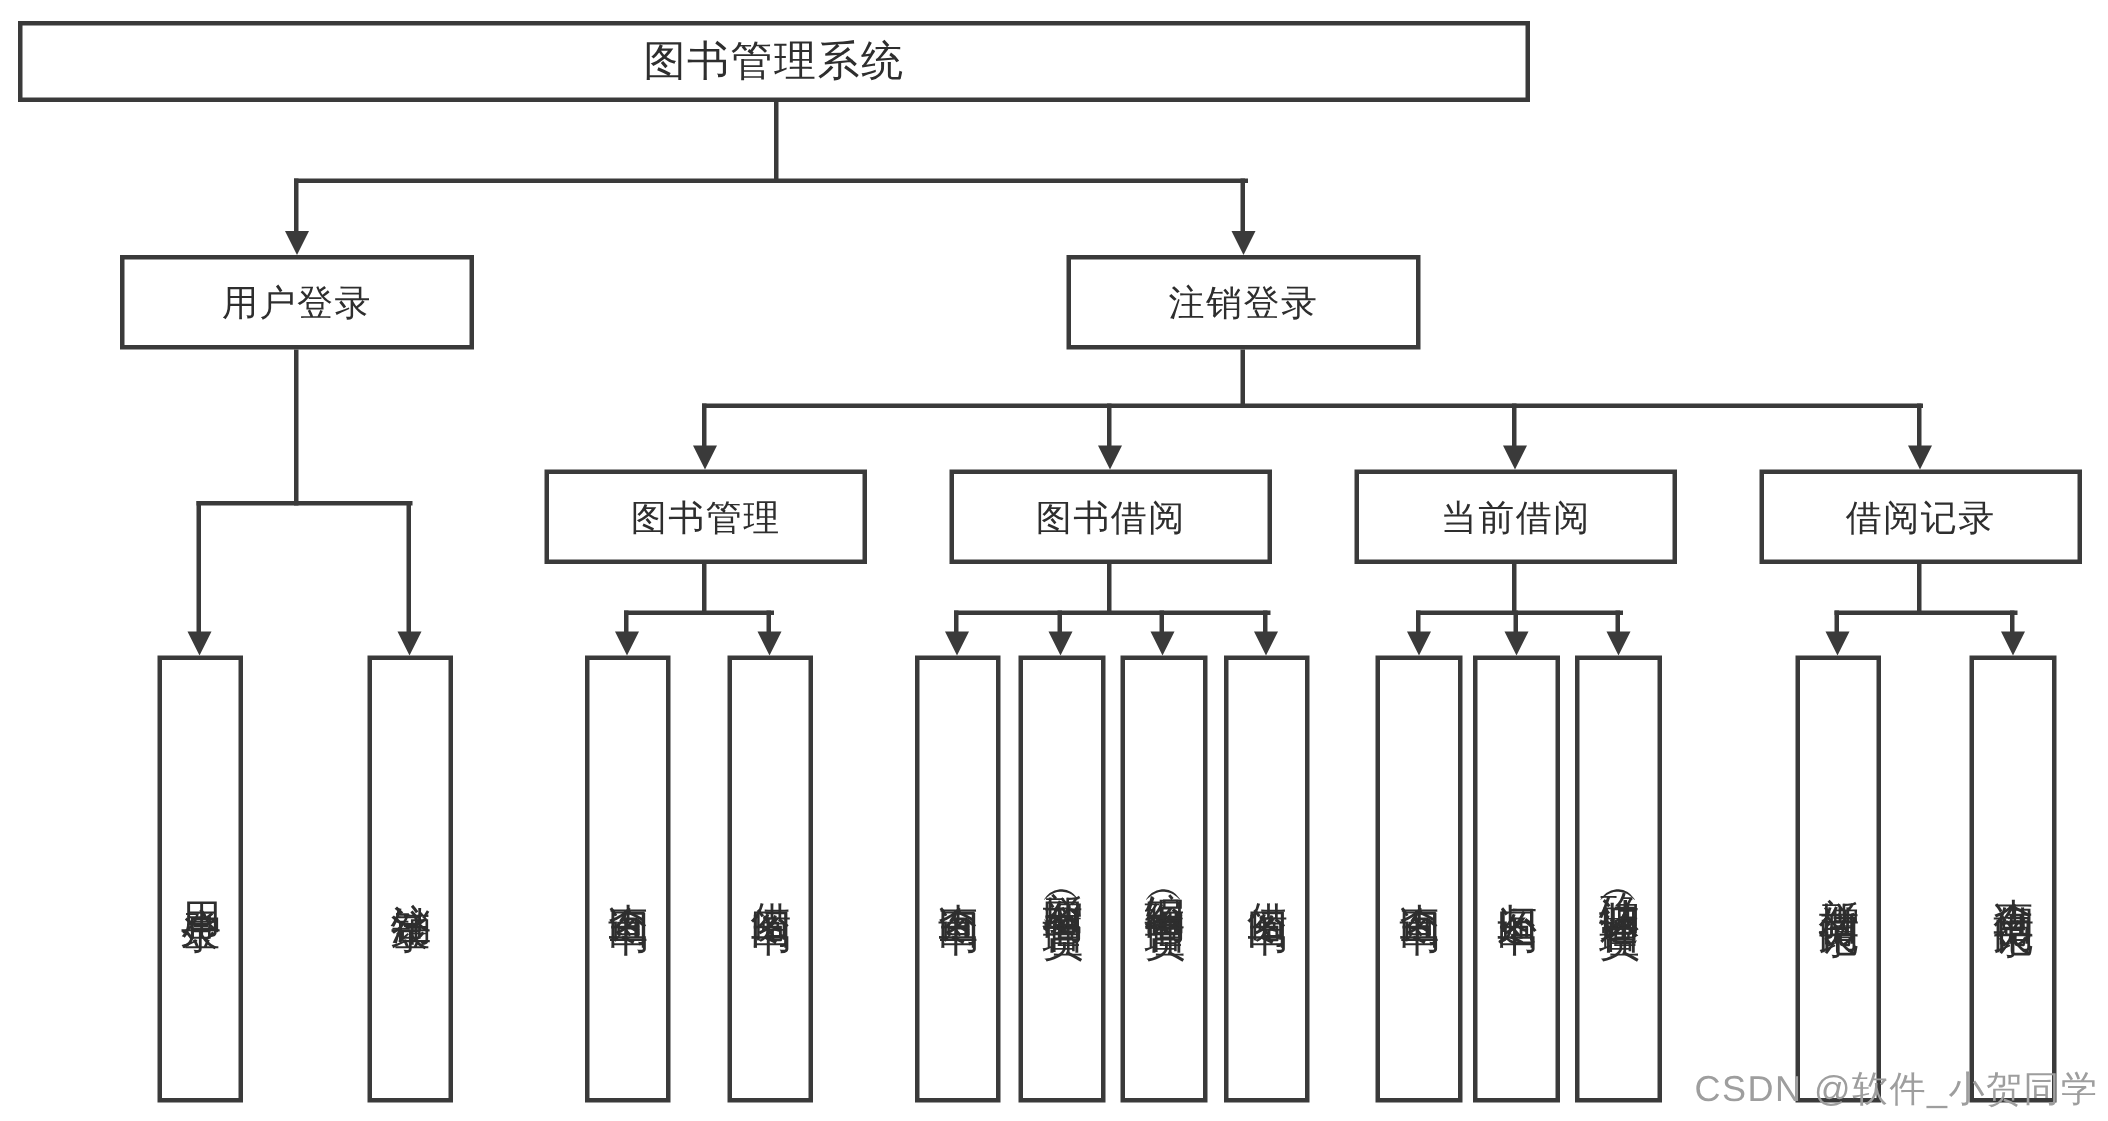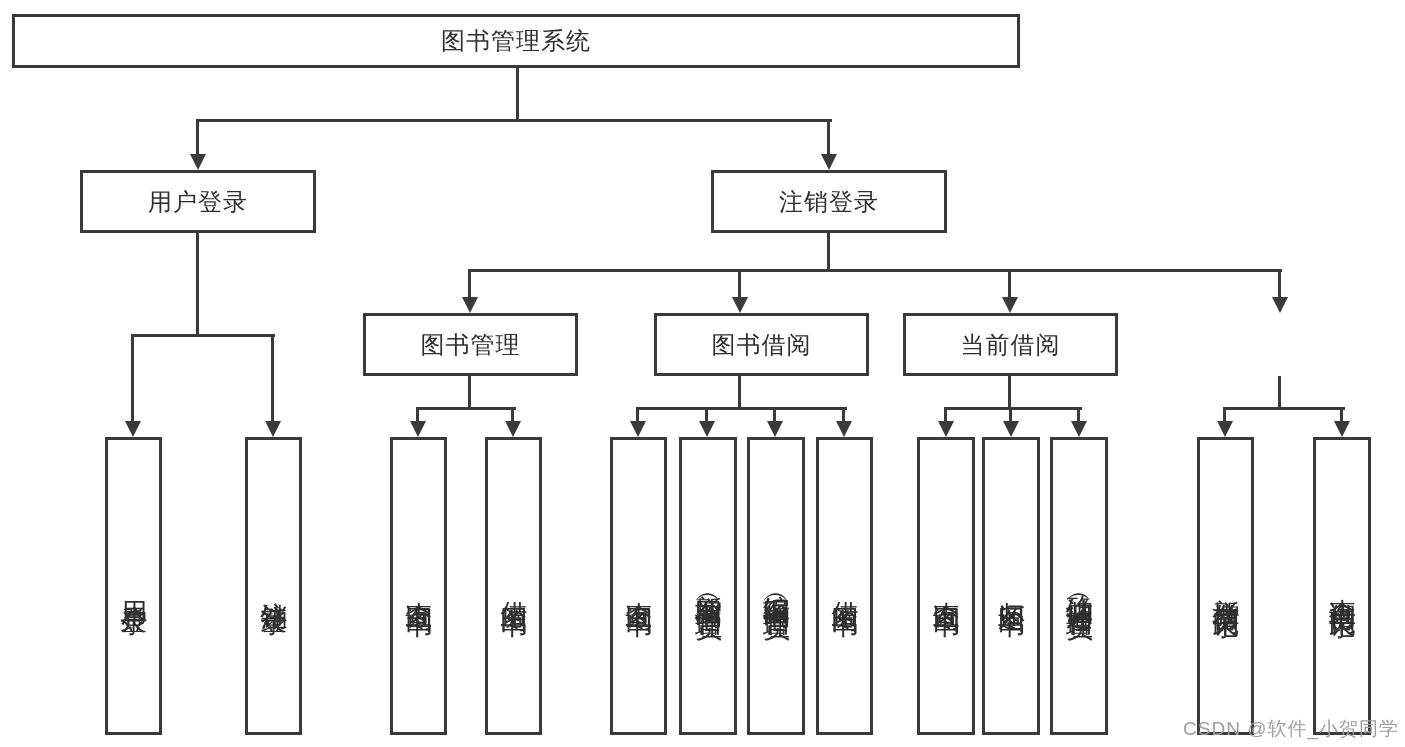--- a/index.html
+++ b/index.html
@@ -24,40 +24,40 @@
     background:var(--bg);
     display:flex;
     align-items:center;
     justify-content:center;
   }
   .box .lbl{
     font-size:24px;
     letter-spacing:1px;
     white-space:nowrap;
   }
-  .box.root .lbl{font-size:24px;}
+  .box.root .lbl{font-size:28px;}
   .box.v .lbl{
     writing-mode:vertical-rl;
     text-orientation:mixed;
     font-size:27px;
     letter-spacing:3px;
     line-height:1;
   }
   .vline{position:absolute;width:3px;background:var(--line);}
   .hline{position:absolute;height:3px;background:var(--line);}
   .arrow{
     position:absolute;width:0;height:0;
     border-left:8px solid transparent;
     border-right:8px solid transparent;
     border-top:16px solid var(--line);
   }
   .watermark{
     position:absolute;
     right:6px;bottom:5px;
-    font-size:19px;
+    font-size:24px;
     color:var(--wm);
     letter-spacing:1px;
     white-space:nowrap;
     z-index:10;
   }
 </style>
 </head>
 <body>
 
 <div class="canvas">
@@ -69,25 +69,28 @@
   <div class="box" style="left:80px;top:170px;width:236px;height:63px">
     <span class="lbl">用户登录</span>
   </div>
   <div class="box" style="left:711px;top:170px;width:236px;height:63px">
     <span class="lbl">注销登录</span>
   </div>
 
   <div class="box" style="left:363px;top:313px;width:215px;height:63px">
     <span class="lbl">图书管理</span>
   </div>
-  <div class="box" style="left:654px;top:313px;width:215px;height:63px">
+  <div class="box" style="left:633px;top:313px;width:215px;height:63px">
     <span class="lbl">图书借阅</span>
   </div>
   <div class="box" style="left:903px;top:313px;width:215px;height:63px">
     <span class="lbl">当前借阅</span>
+  </div>
+  <div class="box" style="left:1173px;top:313px;width:215px;height:63px">
+    <span class="lbl">借阅记录</span>
   </div>
 
   <div class="box v" style="left:105px;top:437px;width:57px;height:298px">
     <span class="lbl">用户登录</span>
   </div>
   <div class="box v" style="left:245px;top:437px;width:57px;height:298px">
     <span class="lbl">注销登录</span>
   </div>
 
   <div class="box v" style="left:390px;top:437px;width:57px;height:298px">

